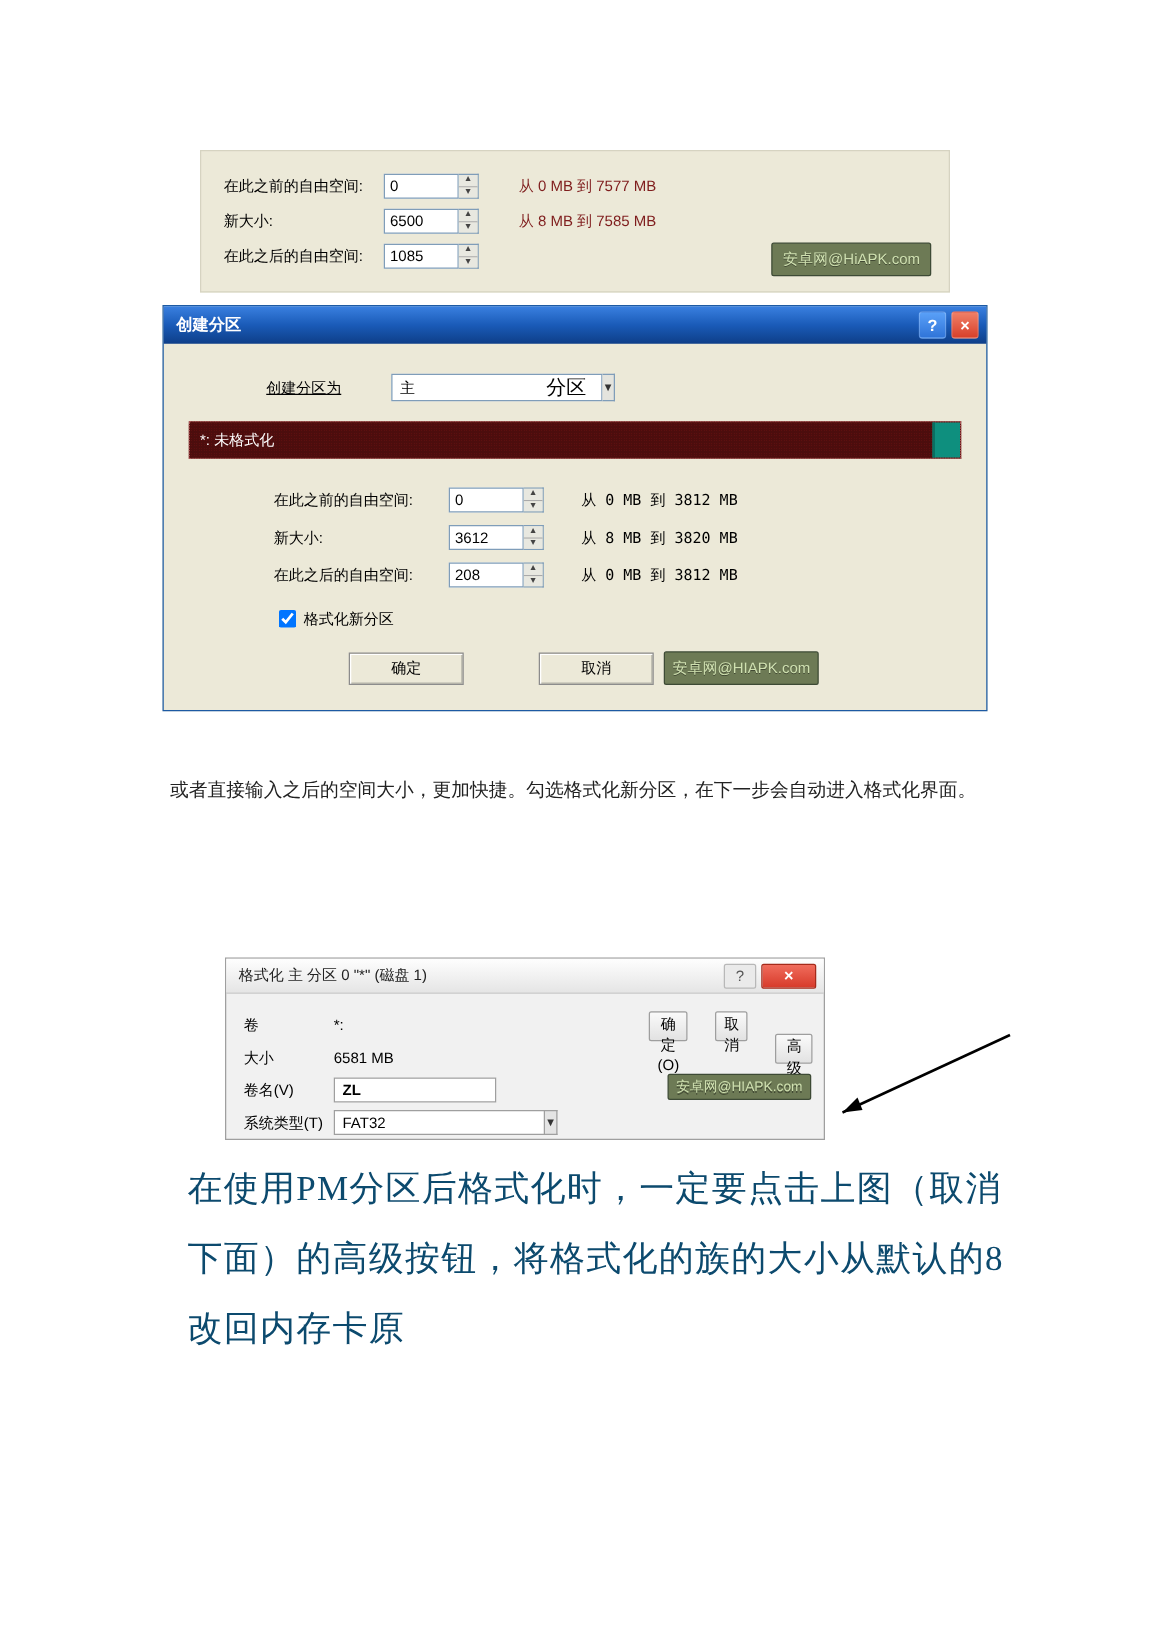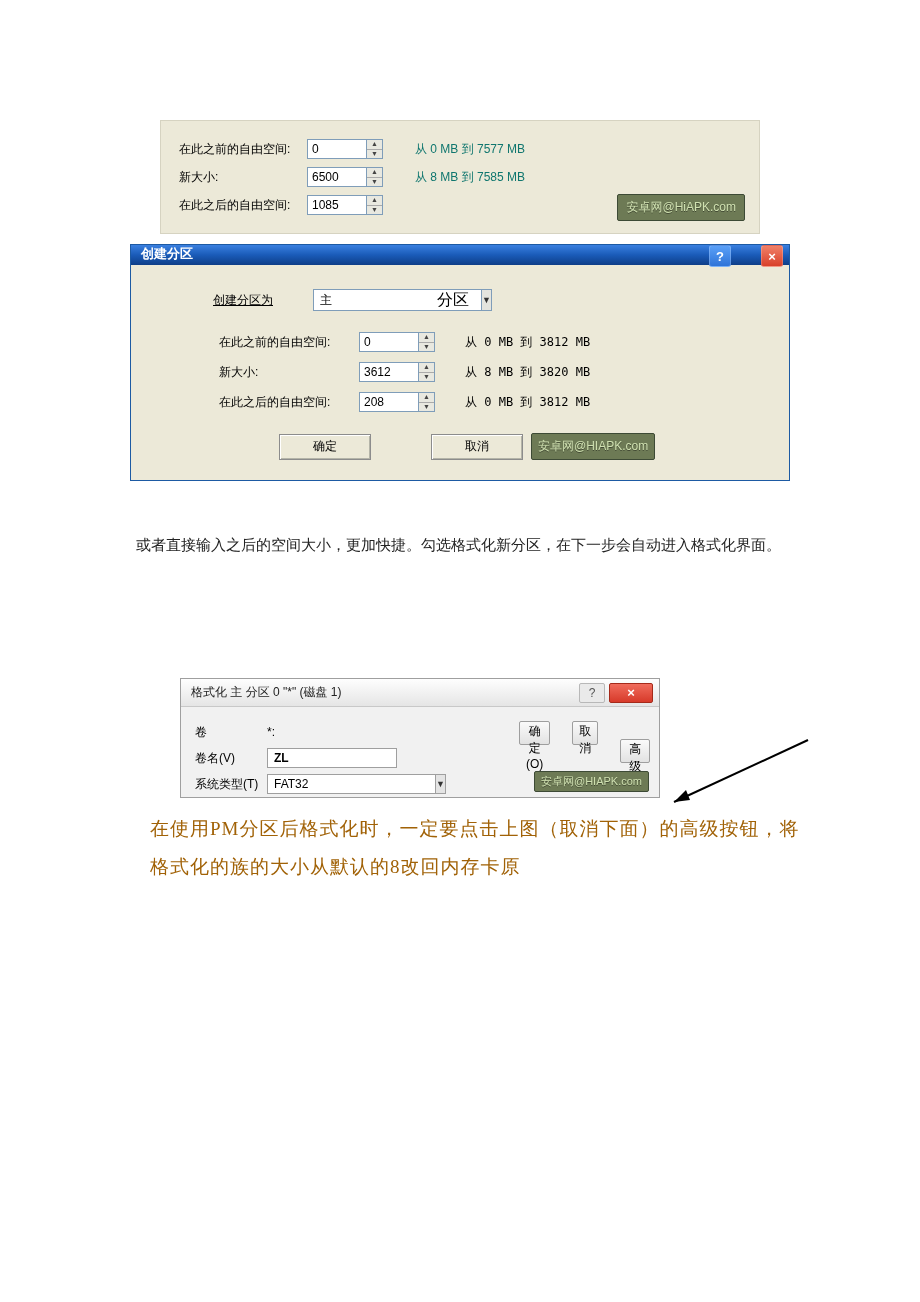--- a/index.html
+++ b/index.html
@@ -38,43 +38,42 @@
   .spinner .btns {
     display: flex; flex-direction: column;
     width: 16px; border: 1px solid #7f9db9; border-left: none;
   }
   .spinner .btns div {
     flex: 1; background: #e8e8e0;
     font-size: 7px; line-height: 8px; text-align: center;
     color: #444;
   }
   .spinner .btns div:first-child { border-bottom: 1px solid #aaa; }
-  .range1 { margin-left: 30px; font-size: 12px; color: #0f766e; }
+  .range1 { margin-left: 30px; font-size: 12px; color: #7f1d1d; }
   .watermark1 {
     position: absolute; right: 14px; bottom: 12px;
     background: #6d7a55; color: #cfe0b0;
     border: 1px solid #3d4a35; border-radius: 2px;
     font-size: 12px; padding: 4px 8px;
     text-shadow: 0 1px 0 rgba(0,0,0,.4);
   }
 
   
   .dialog {
     margin: 10px 90px 0 90px;
     border: 1px solid #1d5aa3;
     background: #ece9d8;
     position: relative;
   }
   .titlebar {
-    display: flex; 
-    height: 20px;
+    display: flex; align-items: center;
+    height: 30px;
     background: linear-gradient(#3a80e0, #1a5bb8 50%, #0e3e88);
     color: #fff; font-weight: bold; font-size: 13px;
     padding: 0 6px 0 10px;
-    gap: 26px;
   }
   .titlebar .spacer { flex: 1; }
   .tb-btn {
     width: 22px; height: 22px; margin-left: 4px;
     border-radius: 3px; border: 1px solid #fff3;
     display: flex; align-items: center; justify-content: center;
     font-weight: bold; font-size: 13px;
   }
   .tb-help { background: linear-gradient(#5aa0f8,#2f74d8); color: #fff; }
   .tb-close { background: linear-gradient(#f08068,#d8402a); color: #fff; }
@@ -205,23 +204,23 @@
 
   .arrow-svg {
     position: absolute;
     top: 60px; left: 528px;
     pointer-events: none;
   }
 
   
   .blue-note {
     margin: 12px 64px 0 110px;
-    color: #a16207;
+    color: #0c4a6e;
     font-family: SimSun, serif;
-    font-size: 19px;
+    font-size: 28px;
     line-height: 2.0;
     letter-spacing: 1px;
   }
 </style>
 </head>
 <body>
 
 <div class="page">
 
   <div class="panel1">
@@ -271,20 +270,24 @@
     <div class="dlg-body">
       <div class="dlg-row1">
         <span class="l">创建分区为</span>
         <span class="combo">
           <input value="主" style="">
           <span class="arrow">▼</span>
         </span>
         <span class="after">分区</span>
       </div>
 
+      <div class="bar-wrap">
+        <div class="bar-label">*: 未格式化</div>
+        <div class="bar-handle"></div>
+      </div>
 
       <div class="rows2">
         <div class="row">
           <span class="lbl">在此之前的自由空间:</span>
           <span class="spinner">
             <input value="0" style="">
             <span class="btns">
                 <div>▲</div>
                 <div>▼</div>
               </span>
@@ -308,20 +311,24 @@
             <input value="208" style="">
             <span class="btns">
                 <div>▲</div>
                 <div>▼</div>
               </span>
           </span>
           <span class="range">从 0 MB 到 3812 MB</span>
         </div>
       </div>
 
+      <div class="chk-row">
+        <input type="checkbox" checked="" style="">
+        <span>格式化新分区</span>
+      </div>
 
       <div class="btn-row">
         <button class="win-btn">确定</button>
         <span class="btn-gap"></span>
         <button class="win-btn">取消</button>
         <span class="watermark2">安卓网@HIAPK.com</span>
       </div>
     </div>
   </div>
 
@@ -334,20 +341,24 @@
         <span>格式化 主 分区 0 "*" (磁盘 1)</span>
         <span class="spacer"></span>
         <span class="v-help">?</span>
         <span class="v-close">×</span>
       </div>
       <div class="fmt-body">
         <div class="fmt-left">
           <div class="frow">
             <span class="fl">卷</span>
             <span>*:</span>
+          </div>
+          <div class="frow">
+            <span class="fl">大小</span>
+            <span>6581 MB</span>
           </div>
           <div class="frow">
             <span class="fl">卷名(V)</span>
             <input class="fmt-in" value="ZL" style="">
           </div>
           <div class="frow">
             <span class="fl">系统类型(T)</span>
             <span class="fmt-combo">
               <input value="FAT32" style="">
               <span class="arrow">▼</span>

